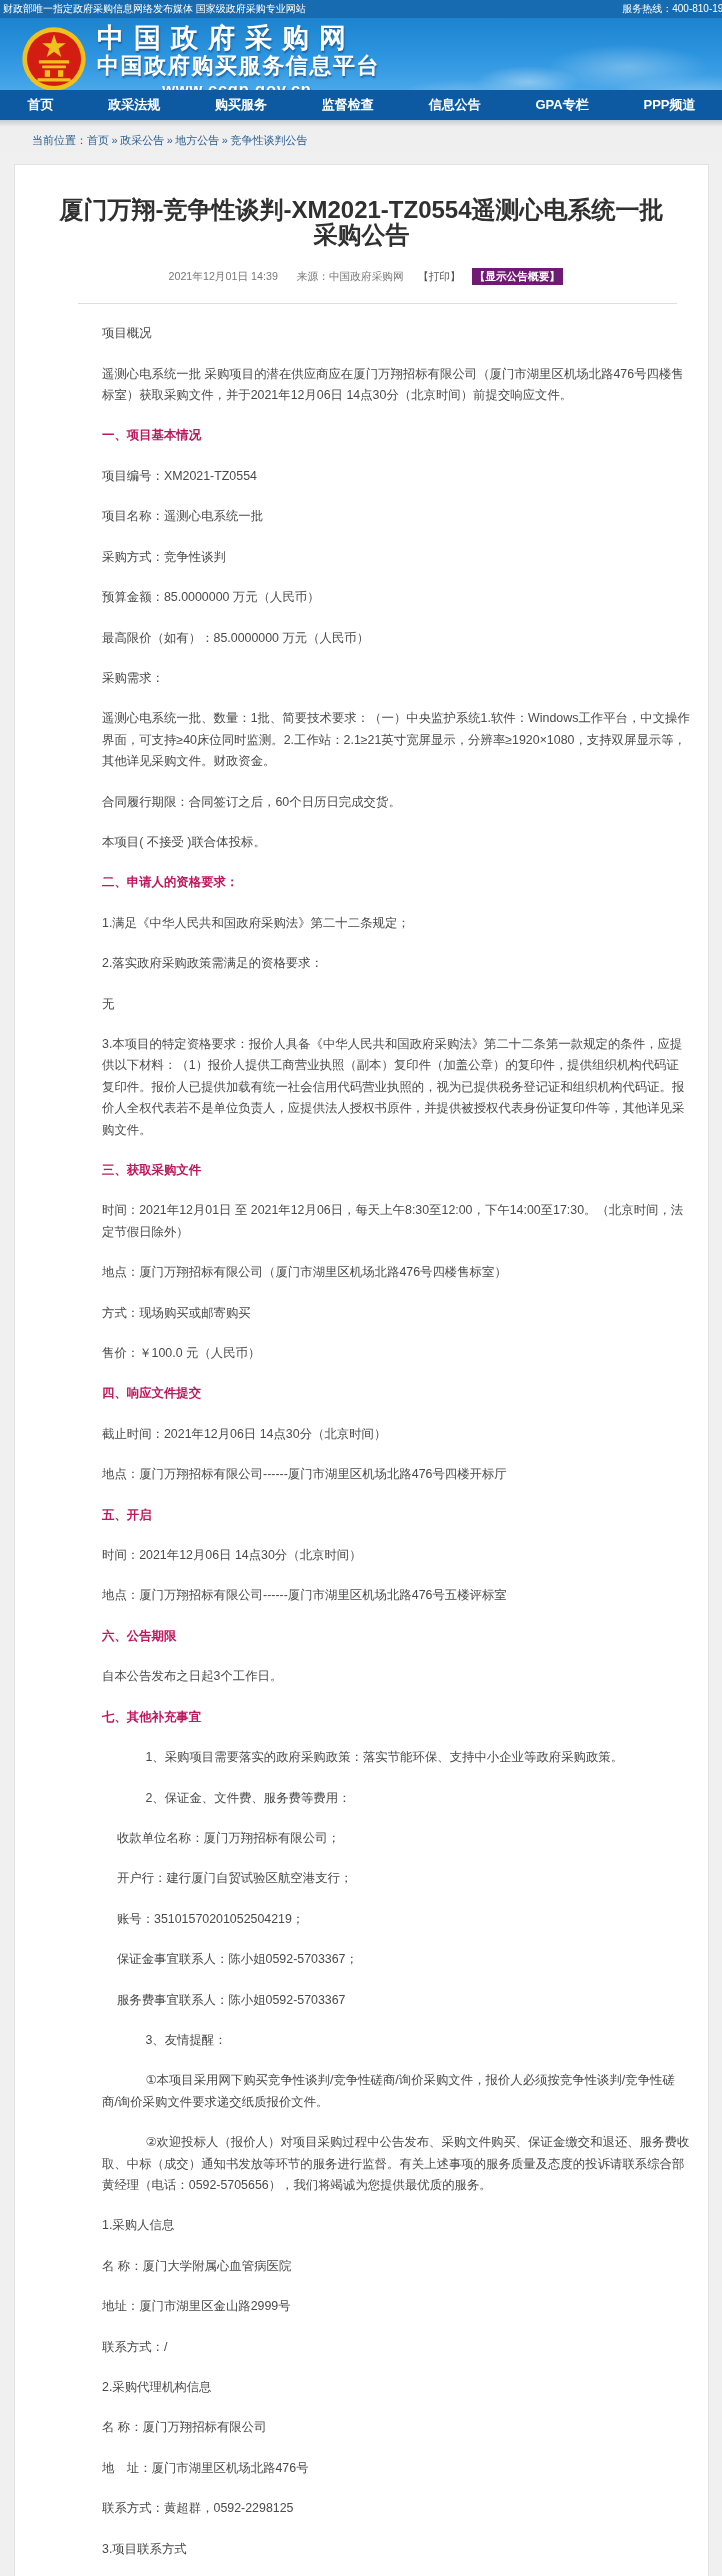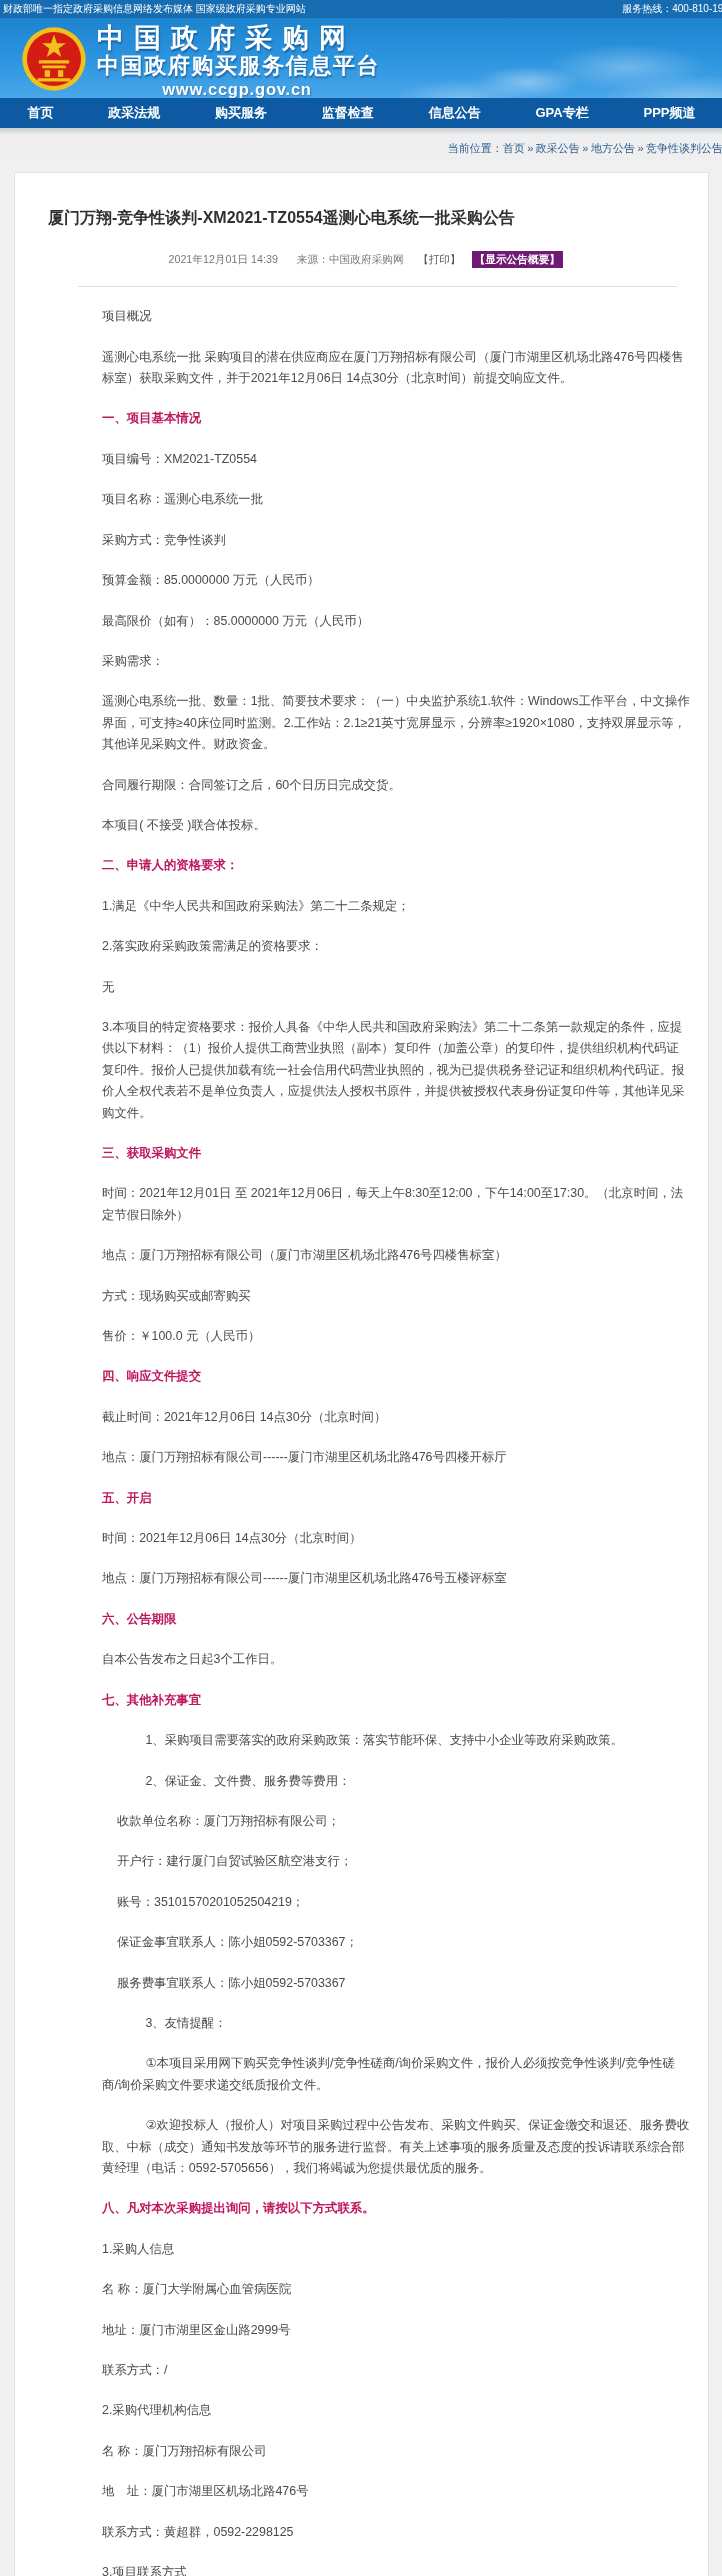--- a/index.html
+++ b/index.html
@@ -18,21 +18,21 @@
     font-size:10px;
     line-height:18px;
     padding-left:3px;
     overflow:hidden;
     white-space:nowrap;
   }
   .topbar .hotline{position:absolute;right:-11.5px;top:0;}
   
   .header{
     position:relative;
-    height:80px;
+    height:72px;
     background:linear-gradient(180deg,#1c83cf 0%,#2e96e0 55%,#49a7ea 100%);
     overflow:hidden;
   }
   .header .clouds{
     position:absolute;inset:0;
     background:
       radial-gradient(74px 23px at 528px 64px,rgba(255,255,255,.38),rgba(255,255,255,0) 70%),
       radial-gradient(115px 33px at 627px 49px,rgba(255,255,255,.30),rgba(255,255,255,0) 70%),
       radial-gradient(99px 28px at 462px 81px,rgba(255,255,255,.28),rgba(255,255,255,0) 70%),
       radial-gradient(132px 36px at 693px 82px,rgba(255,255,255,.34),rgba(255,255,255,0) 70%);
@@ -59,35 +59,36 @@
     justify-content:space-around;
     align-items:center;
   }
   .nav-item{
     color:#fff;font-size:13px;font-weight:bold;text-decoration:none;cursor:pointer;
   }
   .nav-shadow{height:6.6px;background:linear-gradient(180deg,#c6cdd3,#efefef);}
   
   .breadcrumb{
     height:26px;line-height:26px;background:#efefef;
-    padding-left:23px;font-size:11px;color:#2b5d8f;text-align:right;
+    padding-left:32px;font-size:11px;color:#2b5d8f;
   }
   .crumb{color:#2b5d8f;text-decoration:none;cursor:pointer;}
   .crumb-sep{color:#2b5d8f;margin:0 2.5px;}
   
   .page{background:#f0f0f0;padding:11.5px 14px 13px;}
   .content{
     background:#fff;
     border:0.8px solid #e2e2e2;
     min-height:2349px;
     padding:6.6px 0 33px;
   }
   .title{
     margin:25px 33px 0;
-    font-size:16px;
+    text-align:center;
+    font-size:24px;
     line-height:25px;
     color:#303030;
     font-weight:bold;
   }
   .meta{
     margin-top:21.4px;
     text-align:center;
     font-size:10.7px;
     color:#777;
   }
@@ -205,21 +206,20 @@
         <p class="para indent">1、采购项目需要落实的政府采购政策：落实节能环保、支持中小企业等政府采购政策。</p>
         <p class="para indent">2、保证金、文件费、服务费等费用：</p>
         <p class="para indent1">收款单位名称：厦门万翔招标有限公司；</p>
         <p class="para indent1">开户行：建行厦门自贸试验区航空港支行；</p>
         <p class="para indent1">账号：35101570201052504219；</p>
         <p class="para indent1">保证金事宜联系人：陈小姐0592-5703367；</p>
         <p class="para indent1">服务费事宜联系人：陈小姐0592-5703367</p>
         <p class="para indent">3、友情提醒：</p>
         <p class="para indent">①本项目采用网下购买竞争性谈判/竞争性磋商/询价采购文件，报价人必须按竞争性谈判/竞争性磋商/询价采购文件要求递交纸质报价文件。</p>
         <p class="para indent">②欢迎投标人（报价人）对项目采购过程中公告发布、采购文件购买、保证金缴交和退还、服务费收取、中标（成交）通知书发放等环节的服务进行监督。有关上述事项的服务质量及态度的投诉请联系综合部黄经理（电话：0592-5705656），我们将竭诚为您提供最优质的服务。</p>
-        <p class="para h">八、凡对本次采购提出询问，请按以下方式联系。</p>
         <p class="para">1.采购人信息</p>
         <p class="para">名 称：厦门大学附属心血管病医院</p>
         <p class="para">地址：厦门市湖里区金山路2999号</p>
         <p class="para">联系方式：/</p>
         <p class="para">2.采购代理机构信息</p>
         <p class="para">名 称：厦门万翔招标有限公司</p>
         <p class="para">地　址：厦门市湖里区机场北路476号</p>
         <p class="para">联系方式：黄超群，0592-2298125</p>
         <p class="para">3.项目联系方式</p>
       </div>

